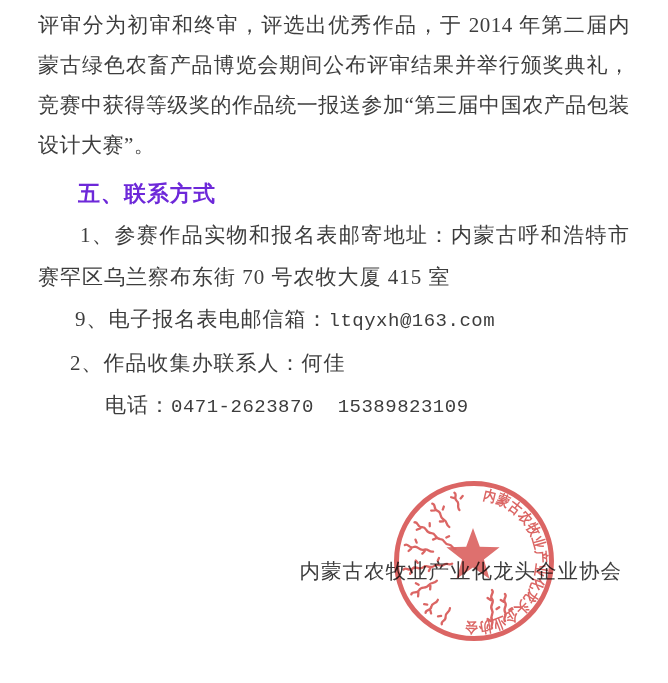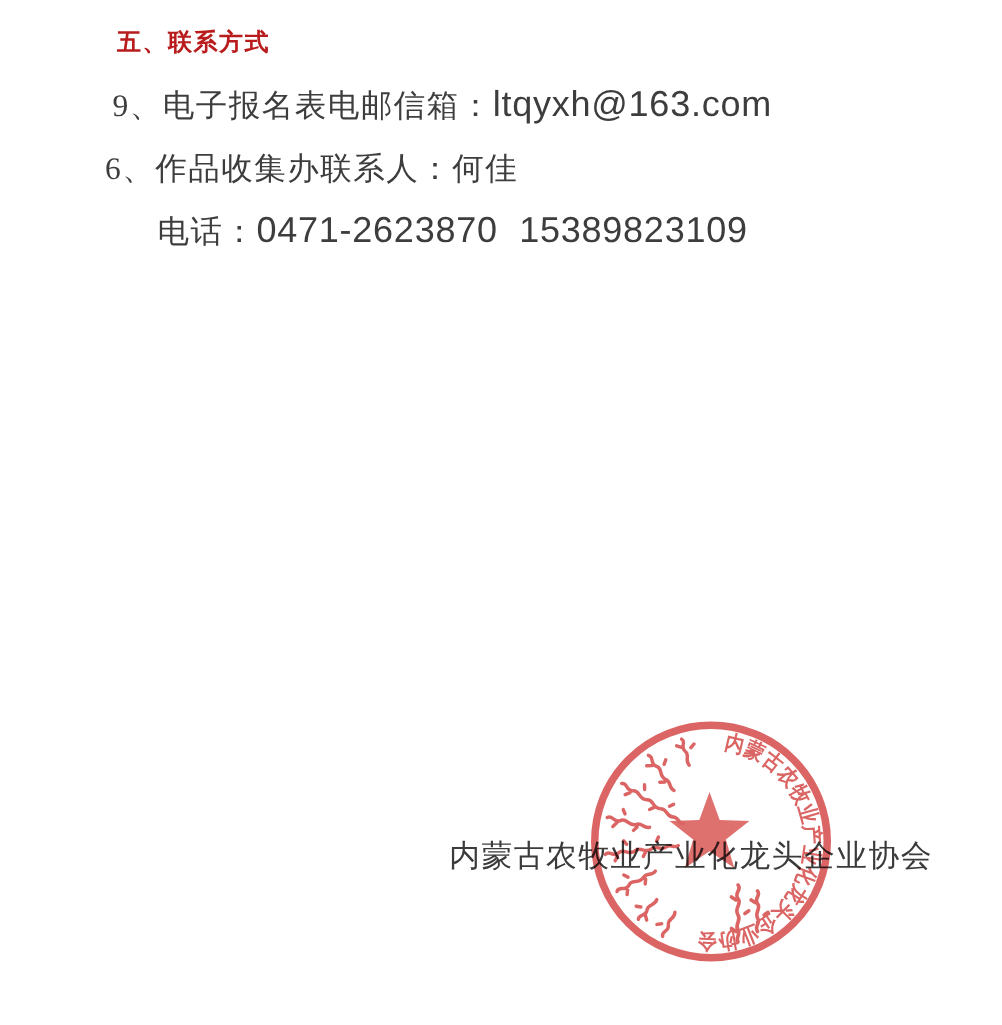--- a/index.html
+++ b/index.html
@@ -8,32 +8,32 @@
     font-family:"Liberation Serif","DejaVu Serif",serif;
     color:var(--ink,#3d3d3d);
   }
   .page{position:relative;width:668px;height:683px;background:#fff;}
   .textblock{position:absolute;left:38px;top:0;width:592px;}
   .par{
     margin:5px 0 0 0;font-size:21px;line-height:40px;letter-spacing:0.5px;
     text-align:justify;text-justify:inter-ideograph;
   }
   .heading{
-    margin:9px 0 0 0;font-size:16px;line-height:40px;font-weight:bold;
-    text-indent:40px;letter-spacing:1px;color:#b91c1c;
+    margin:9px 0 0 0;font-size:22px;line-height:40px;font-weight:bold;
+    text-indent:40px;letter-spacing:1px;color:#6d28d9;
   }
   .item{
     margin:0;font-size:21px;line-height:42px;letter-spacing:1px;
     text-align:justify;text-justify:inter-ideograph;
   }
   .item1{text-indent:42px;}
   .item2{text-indent:37px;}
   .item3{text-indent:32px;}
   .phone{text-indent:67px;}
-  .mono{font-family:Liberation Sans, sans-serif;font-size:24px;letter-spacing:0.5px;}
+  .mono{font-family:Liberation Mono, monospace;font-size:19px;letter-spacing:0.5px;}
   .prewrap{white-space:pre-wrap;}
   .sig-org{
     position:absolute;top:558px;right:46px;font-size:20.5px;line-height:26px;
     letter-spacing:1px;color:#3b3b3b;white-space:nowrap;
   }
   .sig-date{
     position:absolute;top:599px;left:376px;font-size:20px;line-height:26px;
     letter-spacing:1.5px;color:#3b3b3b;white-space:nowrap;
   }
   .seal{
@@ -46,27 +46,29 @@
     font-family:"Liberation Serif","DejaVu Serif",serif;font-weight:bold;
     font-size:14.5px;fill:var(--seal,#d6504e);letter-spacing:0.5px;
   }
 </style>
 </head>
 <body>
 
 <div class="page">
 
   <div class="textblock">
+    <p class="par">评审分为初审和终审，评选出优秀作品，于 2014 年第二届内蒙古绿色农畜产品博览会期间公布评审结果并举行颁奖典礼，竞赛中获得等级奖的作品统一报送参加“第三届中国农产品包装设计大赛”。</p>
 
     <h3 class="heading">五、联系方式</h3>
 
+    <p class="item item1">1、参赛作品实物和报名表邮寄地址：内蒙古呼和浩特市赛罕区乌兰察布东街 70 号农牧大厦 415 室</p>
 
     <p class="item item2"><span>9、电子报名表电邮信箱：</span><span class="mono">ltqyxh@163.com</span></p>
 
-    <p class="item item3">6、作品收集办联系人：何佳</p>
+    <p class="item item3">2、作品收集办联系人：何佳</p>
 
     <p class="item phone"><span>电话：</span><span class="mono prewrap">0471-2623870  15389823109</span></p>
   </div>
 
   <div class="sig-org">内蒙古农牧业产业化龙头企业协会</div>
 
   <div class="seal">
     <svg width="166" height="166" viewBox="0 0 166 166">
       <circle class="seal-stroke" cx="83" cy="83" r="77.5" stroke-width="5"></circle>
 

